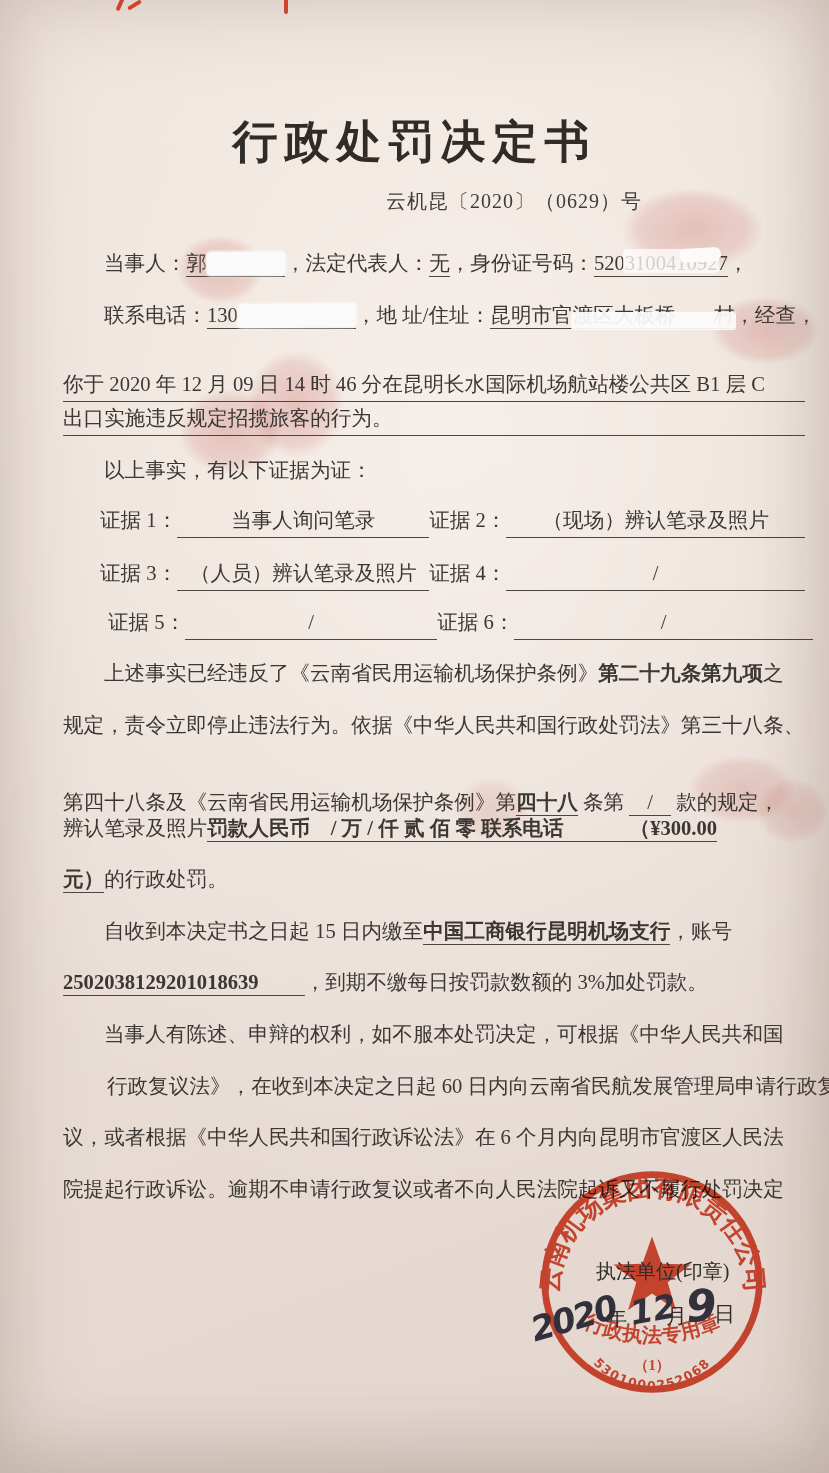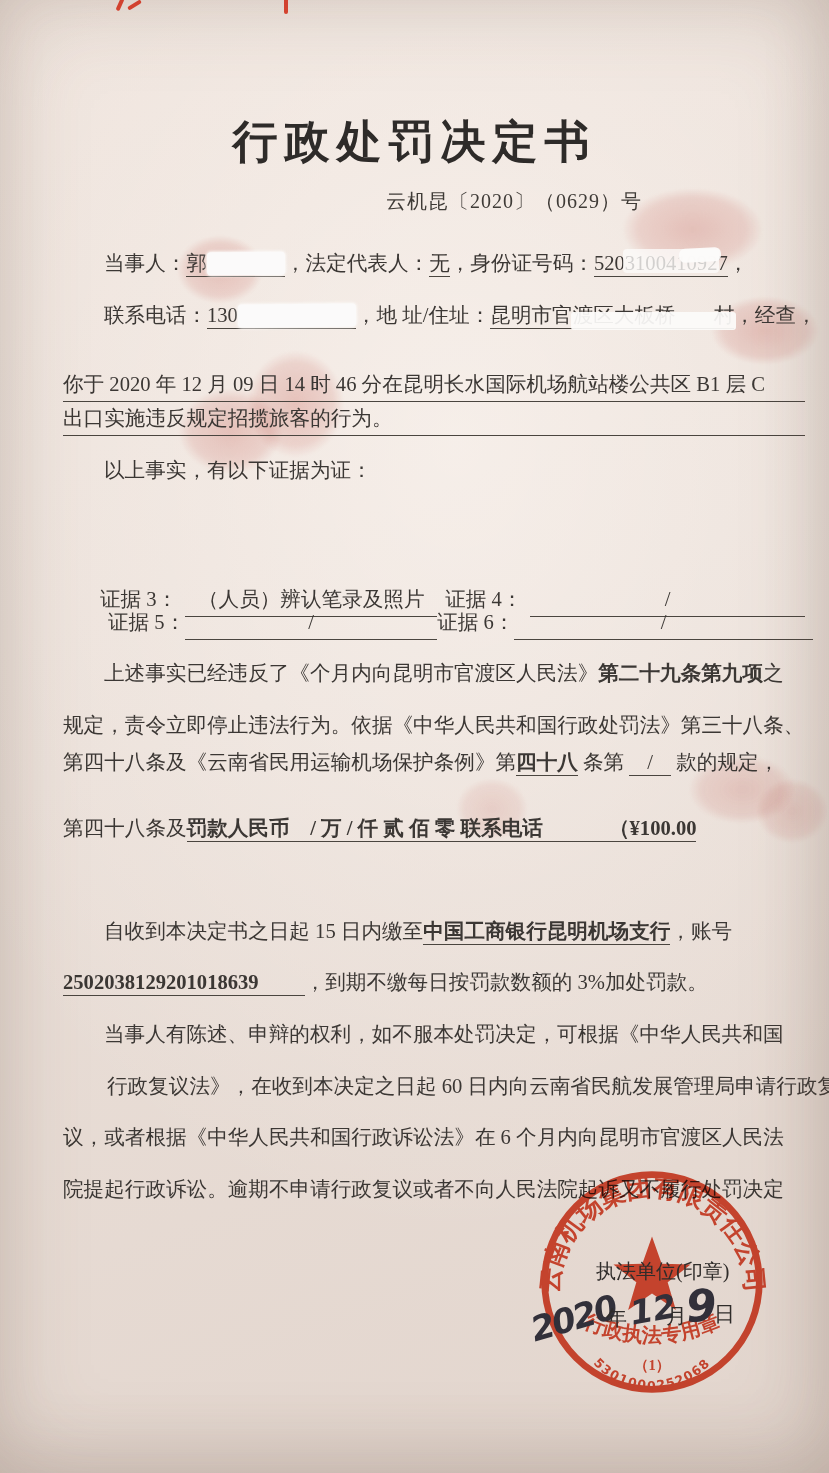--- a/index.html
+++ b/index.html
@@ -112,42 +112,51 @@
 
   <div class="line" style="top:369px;">
     <span class="ul fillw">你于 2020 年 12 月 09 日 14 时 46 分在昆明长水国际机场航站楼公共区 B1 层 C</span>
   </div>
   <div class="line" style="top:403px;">
     <span class="ul fillw">出口实施违反规定招揽旅客的行为。</span>
   </div>
 
   <div class="line indent" style="top:455px;">以上事实，有以下证据为证：</div>
 
-  <div class="line ev" style="top:584px; left:100px; width:705px;gap:8px;">
+  <div class="line ev" style="top:505px; left:100px; width:705px;">
+    <span class="lab">证据 1：</span>
+    <span class="ul v1">当事人询问笔录</span>
+    <span class="lab">证据 2：</span>
+    <span class="ul v2">（现场）辨认笔录及照片</span>
+  </div>
+  <div class="line ev" style="top:558px; left:100px; width:705px;">
     <span class="lab">证据 3：</span>
     <span class="ul v1">（人员）辨认笔录及照片</span>
     <span class="lab">证据 4：</span>
     <span class="ul v2">/</span>
   </div>
   <div class="line ev" style="top:607px; left:108px; width:705px;">
     <span class="lab">证据 5：</span>
     <span class="ul v1">/</span>
     <span class="lab">证据 6：</span>
     <span class="ul v2">/</span>
   </div>
 
   <div class="line indent" style="top:658px;">
-    <span>上述事实已经违反了《个月内向昆明市官渡区人民法》</span><span class="b">第二十九条第九项</span><span>之</span>
+    <span>上述事实已经违反了《云南省民用运输机场保护条例》</span><span class="b">第二十九条第九项</span><span>之</span>
   </div>
   <div class="line" style="top:710px;">规定，责令立即停止违法行为。依据《中华人民共和国行政处罚法》第三十八条、</div>
-  <div class="line" style="top:747px;">
+  <div class="line" style="top:787px;">
     <span>第四十八条及《云南省民用运输机场保护条例》第</span><span class="ul b">四十八</span><span> 条第 </span><span class="ul"><span class="sp" style="width:18px;"></span><span>/</span><span class="sp" style="width:18px;"></span></span><span> 款的规定，</span>
   </div>
   <div class="line" style="top:813px;">
-    <span>第四十八条及</span><span class="ul"><span class="b">罚款人民币　/ 万 / 仟 贰 佰 零 联系电话</span><span class="sp" style="width:66px;"></span><span class="b">（¥100.00</span></span>
+    <span>辨认笔录及照片</span><span class="ul"><span class="b">罚款人民币　/ 万 / 仟 贰 佰 零 联系电话</span><span class="sp" style="width:66px;"></span><span class="b">（¥300.00</span></span>
+  </div>
+  <div class="line" style="top:864px;">
+    <span class="ul b">元）</span><span>的行政处罚。</span>
   </div>
 
   <div class="line indent" style="top:916px;">
     <span>自收到本决定书之日起 15 日内缴至</span><span class="ul b">中国工商银行昆明机场支行</span><span>，账号</span>
   </div>
   <div class="line" style="top:967px;">
     <span class="ul"><span class="b">2502038129201018639</span><span class="sp" style="width:46px;"></span></span><span>，到期不缴每日按罚款数额的 3%加处罚款。</span>
   </div>
 
   <div class="line indent" style="top:1019px;">当事人有陈述、申辩的权利，如不服本处罚决定，可根据《中华人民共和国</div>

